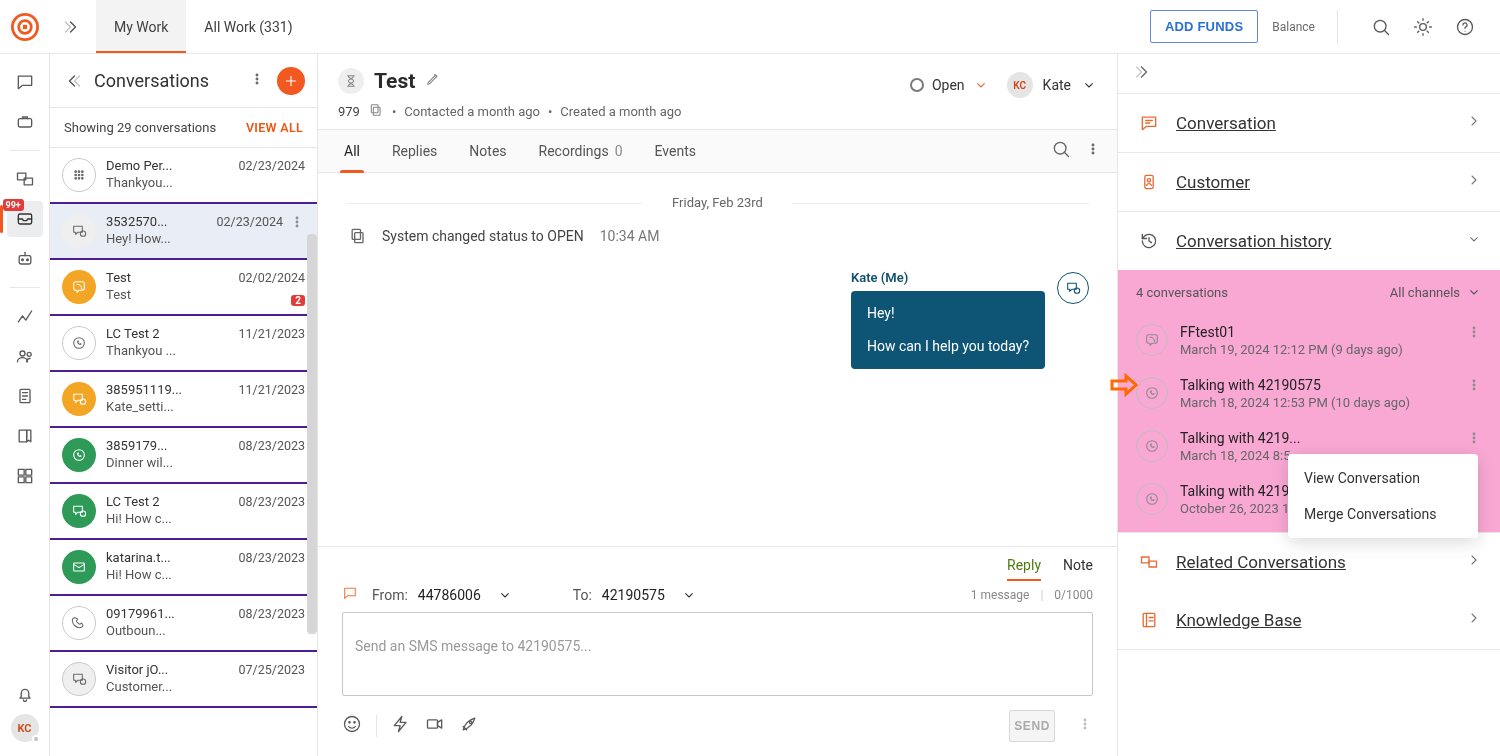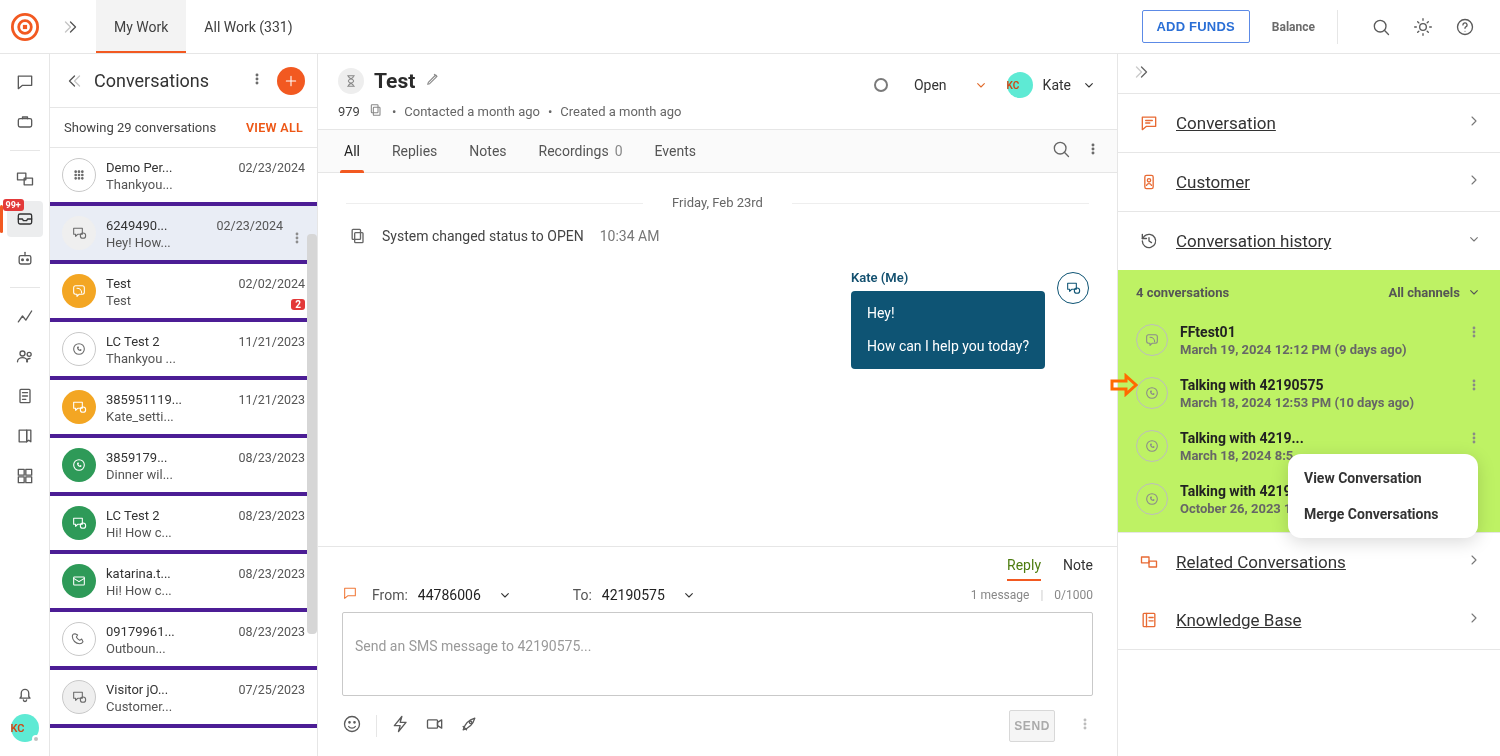--- a/index.html
+++ b/index.html
@@ -19,50 +19,50 @@
   .topbar { height:54px; display:flex; align-items:center; border-bottom:1px solid var(--border); padding:0 14px 0 0; }
   .topbar .logo { width:50px; display:flex; align-items:center; justify-content:center; }
   .logo-svg { width:28px; height:28px; }
   .expand-icon { width:46px; display:flex; align-items:center; justify-content:center; cursor:pointer; color:#555; }
   .tabs-top { display:flex; height:100%; }
   .tab-top { display:flex; align-items:center; padding:0 18px; font-size:14px; color:#404040; cursor:pointer; position:relative; }
   .tab-top.active { background:#f3f3f3; }
   .tab-top.active::after { content:""; position:absolute; bottom:0; left:0; right:0; height:2px; background:var(--orange); }
   .top-spacer { flex:1; }
   .btn-outline { border:1px solid #5c8ae6; color:var(--blue); background:#fff; padding:8px 14px; font-size:13px; font-weight:600; border-radius:2px; cursor:pointer; letter-spacing:.2px; }
-  .balance { margin-left:22px; font-size:12px; color:#6a6a6a;font-weight:bold; }
+  .balance { margin-left:14px; font-size:12px; color:#6a6a6a; }
   .top-divider { width:1px; height:34px; background:var(--border); margin:0 22px; }
   .top-icon { width:22px; height:22px; display:flex; align-items:center; justify-content:center; margin:0 10px; cursor:pointer; color:#5a5a5a; }
   svg.ic { width:20px; height:20px; stroke:currentColor; fill:none; stroke-width:1.6; stroke-linecap:round; stroke-linejoin:round; }
   svg.ic-sm { width:16px; height:16px; stroke:currentColor; fill:none; stroke-width:1.6; stroke-linecap:round; stroke-linejoin:round; }
 
   
   .main { display:flex; height:calc(100% - 54px); }
   .rail { width:50px; border-right:1px solid var(--border); display:flex; flex-direction:column; align-items:center; padding-top:8px; background:#fff; }
   .rail-divider { width:30px; height:1px; background:var(--border); margin:8px 0; }
   .rail-item { position:relative; width:36px; height:36px; display:flex; align-items:center; justify-content:center; border-radius:4px; color:#5a5a5a; cursor:pointer; margin:2px 0; }
   .rail-item.active { background:#ecedee; color:#333; }
   .rail-item.active::before { content:""; position:absolute; left:-7px; top:4px; bottom:4px; width:3px; background:var(--orange); border-radius:2px; }
   .rail-badge { position:absolute; top:-2px; left:-4px; background:var(--badge-red); color:#fff; font-size:9px; padding:1px 3px; border-radius:3px; font-weight:700; }
   .rail-spacer { flex:1; }
-  .avatar-kc { width:28px; height:28px; border-radius:50%; background:#5eead4; color:#d04615; font-size:11px; font-weight:600; display:flex; align-items:center; position:relative; margin-bottom:14px; }
+  .avatar-kc { width:28px; height:28px; border-radius:50%; background:#e5e5e5; color:#d04615; font-size:11px; font-weight:600; display:flex; align-items:center; justify-content:center; position:relative; margin-bottom:14px; }
   .avatar-kc .dot { position:absolute; right:-1px; bottom:-1px; width:8px; height:8px; border-radius:50%; background:#c0c0c0; border:2px solid #fff; }
 
   
   .listpanel { width:268px; border-right:1px solid var(--border); display:flex; flex-direction:column; min-width:268px; position:relative; }
   .listhead { height:54px; display:flex; align-items:center; padding:0 12px; border-bottom:1px solid var(--border); }
   .listhead .collapse { display:flex; align-items:center; margin-right:12px; cursor:pointer; color:#555; }
   .listhead h2 { font-size:18px; font-weight:400; margin:0; flex:1; color:#333; }
   .listhead .menu { margin-left:10px; color:#666; cursor:pointer; }
   .addbtn { width:28px; height:28px; border-radius:50%; background:var(--orange); color:#fff; display:flex; align-items:center; justify-content:center; margin-left:12px; cursor:pointer; }
   .listsub { display:flex; align-items:center; padding:12px 14px; border-bottom:1px solid var(--border); font-size:13px; }
   .listsub .count { color:#444; }
   .listsub .viewall { margin-left:auto; color:var(--orange-dark); font-weight:600; font-size:12.5px; letter-spacing:.3px; cursor:pointer; }
   .convs { flex:1; overflow:auto; }
-  .conv { display:flex; align-items:flex-end; padding:10px 12px; border-bottom:4px solid #4c1d95; cursor:pointer; position:relative; }
+  .conv { display:flex; align-items:flex-start; padding:10px 12px; border-bottom:2px solid #4c1d95; cursor:pointer; position:relative; }
   .conv.active { background:#e9edf5; }
   .conv .cicon { width:34px; height:34px; border-radius:50%; display:flex; align-items:center; justify-content:center; margin-right:10px; flex-shrink:0; }
   .conv .cbody { flex:1; min-width:0; }
   .conv .row1 { display:flex; align-items:baseline; }
   .conv .title { font-size:13px; color:#333; white-space:nowrap; overflow:hidden; text-overflow:ellipsis; max-width:92px; }
   .conv .date { margin-left:auto; font-size:12.5px; color:#555; }
   .conv .preview { font-size:13px; color:#555; white-space:nowrap; overflow:hidden; text-overflow:ellipsis; margin-top:2px; max-width:95px; }
   .conv .badge-num { position:absolute; right:12px; bottom:8px; background:var(--badge-red); color:#fff; font-size:10px; padding:0 4px; border-radius:3px; font-weight:700; }
   .conv .kebab { margin-left:6px; color:#8a8a8a; }
   .scroller-thumb { position:absolute; top:180px; right:0; width:10px; height:400px; background:#d6d6d6; border-radius:4px; }
@@ -122,37 +122,37 @@
   .details { width:382px; display:flex; flex-direction:column; position:relative; }
   .details-top { height:40px; display:flex; align-items:center; padding:0 16px; border-bottom:1px solid var(--border); } 
   
 
   .panel { border-bottom:1px solid var(--border); }
   .panel-head { display:flex; align-items:center; gap:14px; padding:16px 18px; cursor:pointer; }
   .panel-icon { width:26px; height:26px; display:flex; align-items:center; justify-content:center; color:#e86a33; }
   .panel-title { font-size:17px; color:#333; flex:1;text-decoration:underline; }
   .panel-chev { color:#777; }
 
-  .history-body { background:#bef264; padding:14px 18px 6px;font-weight:bold; }
+  .history-body { background:#f9a8d4; padding:14px 18px 6px; }
   .hist-top { display:flex; align-items:center; font-size:13px; color:#555; margin-bottom:14px; }
   .hist-top .chan { margin-left:auto; display:flex; align-items:center; gap:6px; cursor:pointer; }
   .hist-item { display:flex; align-items:flex-start; gap:12px; padding:10px 0; position:relative; }
   .hist-icon { width:32px; height:32px; border-radius:50%; border:1.5px solid #bdbdbd; display:flex; align-items:center; justify-content:center; color:#8a8a8a; flex-shrink:0; }
   .hist-body { flex:1; min-width:0; }
   .hist-title { font-size:14px; color:#222; margin-bottom:2px; white-space:nowrap; overflow:hidden; text-overflow:ellipsis; }
   .hist-meta { font-size:13px; color:#666; white-space:nowrap; overflow:hidden; text-overflow:ellipsis; }
   .hist-kebab { color:#888; cursor:pointer; flex-shrink:0; }
   .arrow-highlight { position:absolute; left:-26px; top:4px; color:#ff6a00; }
 
-  .popup-menu { position:absolute; right:4px; top:34px; background:#fff; box-shadow:0 4px 18px rgba(0,0,0,.15); border-radius:13px; z-index:20; min-width:190px; padding:6px 0; }
+  .popup-menu { position:absolute; right:4px; top:34px; background:#fff; box-shadow:0 4px 18px rgba(0,0,0,.15); border-radius:4px; z-index:20; min-width:190px; padding:6px 0; }
   .popup-menu .mi { padding:10px 16px; font-size:14px; color:#333; cursor:pointer; }
 
   
   .status-owner { position:absolute; right:20px; top:18px; display:flex; align-items:center; gap:18px; }
-  .status-pill { display:flex; align-items:center; gap:26px; font-size:14px; color:#333; cursor:pointer; }
+  .status-pill { display:flex; align-items:center; gap:8px; font-size:14px; color:#333; cursor:pointer; }
   .status-ring { width:14px; height:14px; border:2px solid #7a7a7a; border-radius:50%; }
   .owner { display:flex; align-items:center; gap:10px; font-size:14px; color:#333; cursor:pointer; }
   .owner .avatar-kc { width:26px; height:26px; font-size:10px; margin:0; }
 
   .center-wrap { position:relative; min-width:0; flex:1; display:flex; }
   .edit-icn { color:#888; cursor:pointer; }
   .copy-icn { color:#888; cursor:pointer; }
   .chev-d { display:inline-flex; }
 </style>
 </head>
@@ -336,21 +336,21 @@
   </div>
         <div class="conv active">
     <div class="cicon" style="background:#efefef;;color:#6a6a6a">
             <svg class="ic-sm" viewBox="0 0 24 24">
               <path d="M4 5h13v9H10l-3 3v-3H4z"></path>
               <circle cx="18" cy="16" r="4"></circle>
             </svg>
           </div>
     <div class="cbody">
       <div class="row1">
-        <span class="title">6249490...</span>
+        <span class="title">3532570...</span>
         <span class="date">02/23/2024</span>
       </div>
       <div class="preview">Hey! How...</div>
     </div>
     <span class="kebab"><svg class="ic-sm" viewBox="0 0 24 24">
               <circle cx="12" cy="6" r="1.3" fill="currentColor"></circle>
               <circle cx="12" cy="12" r="1.3" fill="currentColor"></circle>
               <circle cx="12" cy="18" r="1.3" fill="currentColor"></circle>
             </svg></span>
 

